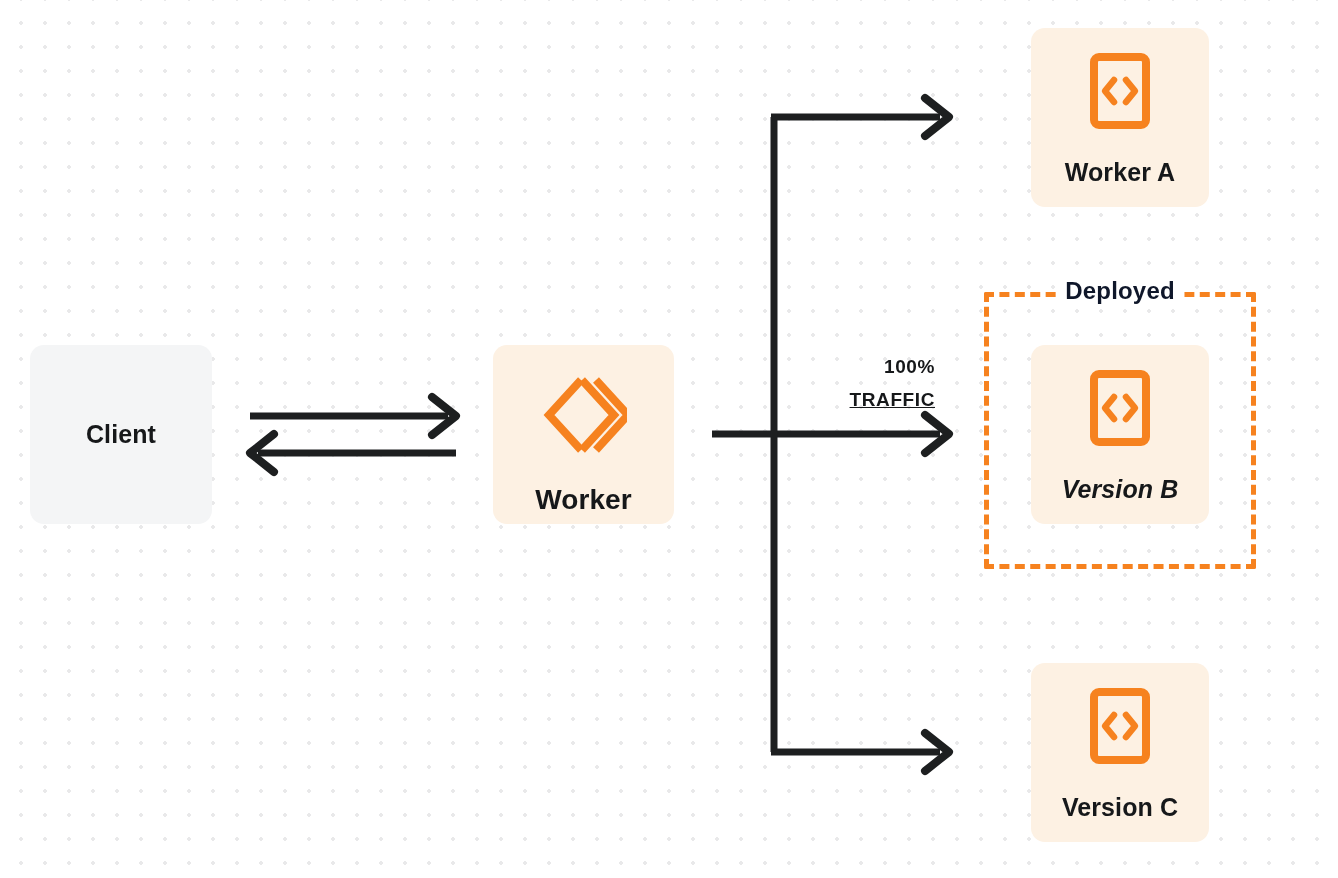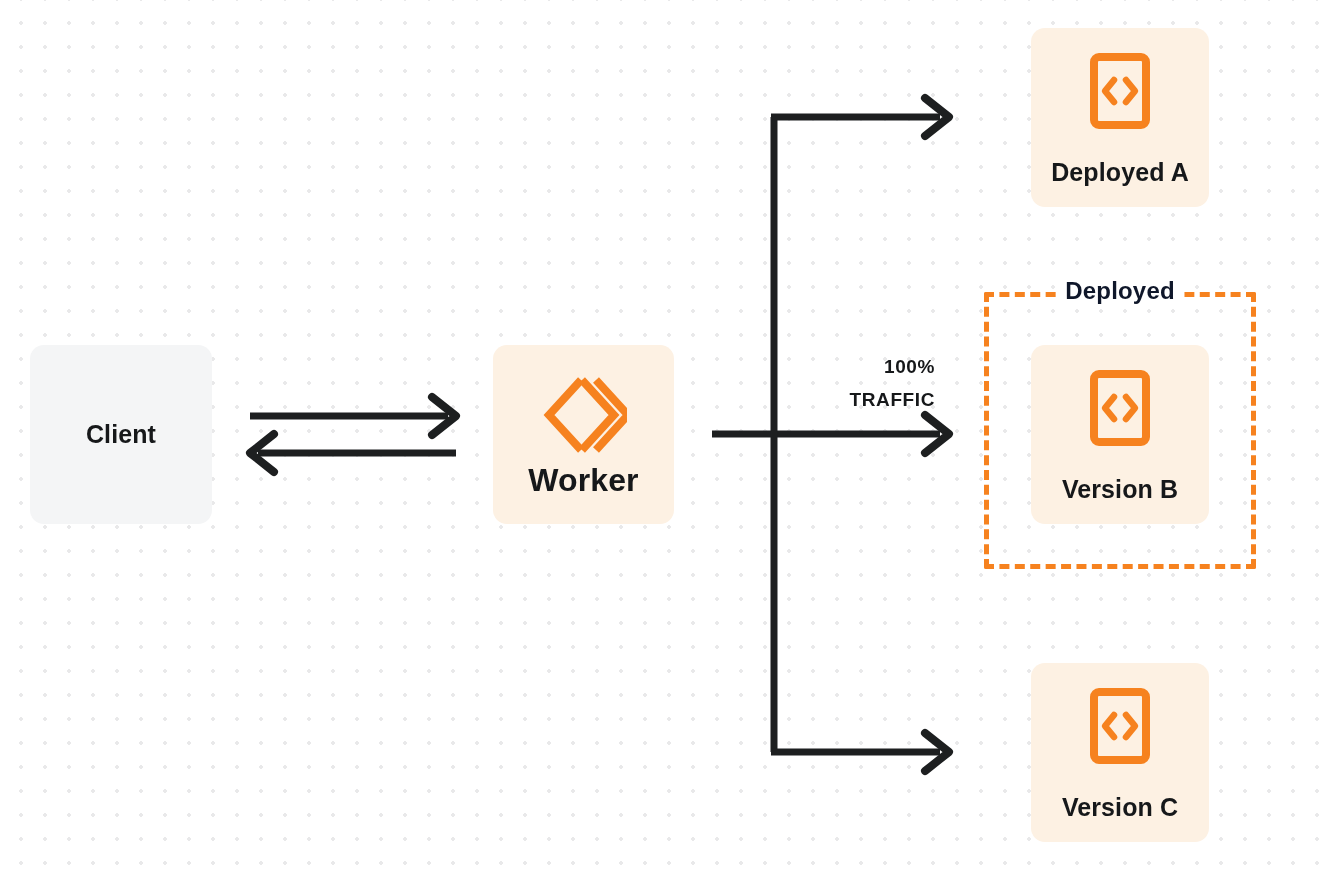--- a/index.html
+++ b/index.html
@@ -55,34 +55,34 @@
   
   #worker-node {
     left: 493px;
     top: 345px;
     width: 181px;
     height: 179px;
     background: #fdf1e3;
     justify-content: flex-start;
     padding-top: 27px;
   }
-  #worker-node .node-label { font-size: 32px; }
+  #worker-node .node-label { font-size: 28px; margin-top: 22px; }
 
   
   .version-node {
     width: 178px;
     height: 179px;
     background: #fdf1e3;
     left: 1031px;
     justify-content: flex-start;
     padding-top: 24px;
   }
   .version-node .node-label { font-size: 25px; margin-top: 24px; }
   #version-a-node { top: 28px; }
-  #version-b-node { top: 345px; }
+  #version-b-node { top: 345px; font-style: italic; }
   #version-c-node { top: 663px; }
 
   
   #deployed-group {
     position: absolute;
     left: 984px;
     top: 292px;
     width: 272px;
     height: 277px;
     border: 5px dashed #f6821f;
@@ -120,21 +120,21 @@
     top: 350px;
     width: 150px;
     text-align: right;
     color: #16181a;
     font-weight: bold;
     font-size: 19px;
     line-height: 33px;
     letter-spacing: 0.6px;
   }
   #traffic-label .pct { display: block; }
-  #traffic-label .word { display: block; }
+  #traffic-label .word { display: block; text-decoration: underline; }
 </style>
 </head>
 <body>
 
 <div id="canvas">
 
   <svg class="svg-layer" viewBox="0 0 1338 878" width="1338" height="878" xmlns="http://www.w3.org/2000/svg">
 
     <g>
       <line x1="250" y1="416" x2="448" y2="416" stroke="#1d1f20" stroke-width="7" stroke-linecap="butt"></line>
@@ -194,21 +194,21 @@
   </div>
 
   <div class="node version-node" id="version-a-node">
     <span class="icon">
       <svg width="62" height="78" viewBox="0 0 62 78" xmlns="http://www.w3.org/2000/svg">
         <rect x="5" y="5" width="52" height="68" rx="5" ry="5" fill="none" stroke="#f6821f" stroke-width="8"></rect>
         <polyline points="25,28 16,39 25,50" fill="none" stroke="#f6821f" stroke-width="6.5" stroke-linecap="round" stroke-linejoin="round"></polyline>
         <polyline points="37,28 46,39 37,50" fill="none" stroke="#f6821f" stroke-width="6.5" stroke-linecap="round" stroke-linejoin="round"></polyline>
       </svg>
     </span>
-    <span class="node-label">Deployed A</span>
+    <span class="node-label">Worker A</span>
   </div>
 
   <div class="node version-node" id="version-b-node">
     <span class="icon">
       <svg width="62" height="78" viewBox="0 0 62 78" xmlns="http://www.w3.org/2000/svg">
         <rect x="5" y="5" width="52" height="68" rx="5" ry="5" fill="none" stroke="#f6821f" stroke-width="8"></rect>
         <polyline points="25,28 16,39 25,50" fill="none" stroke="#f6821f" stroke-width="6.5" stroke-linecap="round" stroke-linejoin="round"></polyline>
         <polyline points="37,28 46,39 37,50" fill="none" stroke="#f6821f" stroke-width="6.5" stroke-linecap="round" stroke-linejoin="round"></polyline>
       </svg>
     </span>

